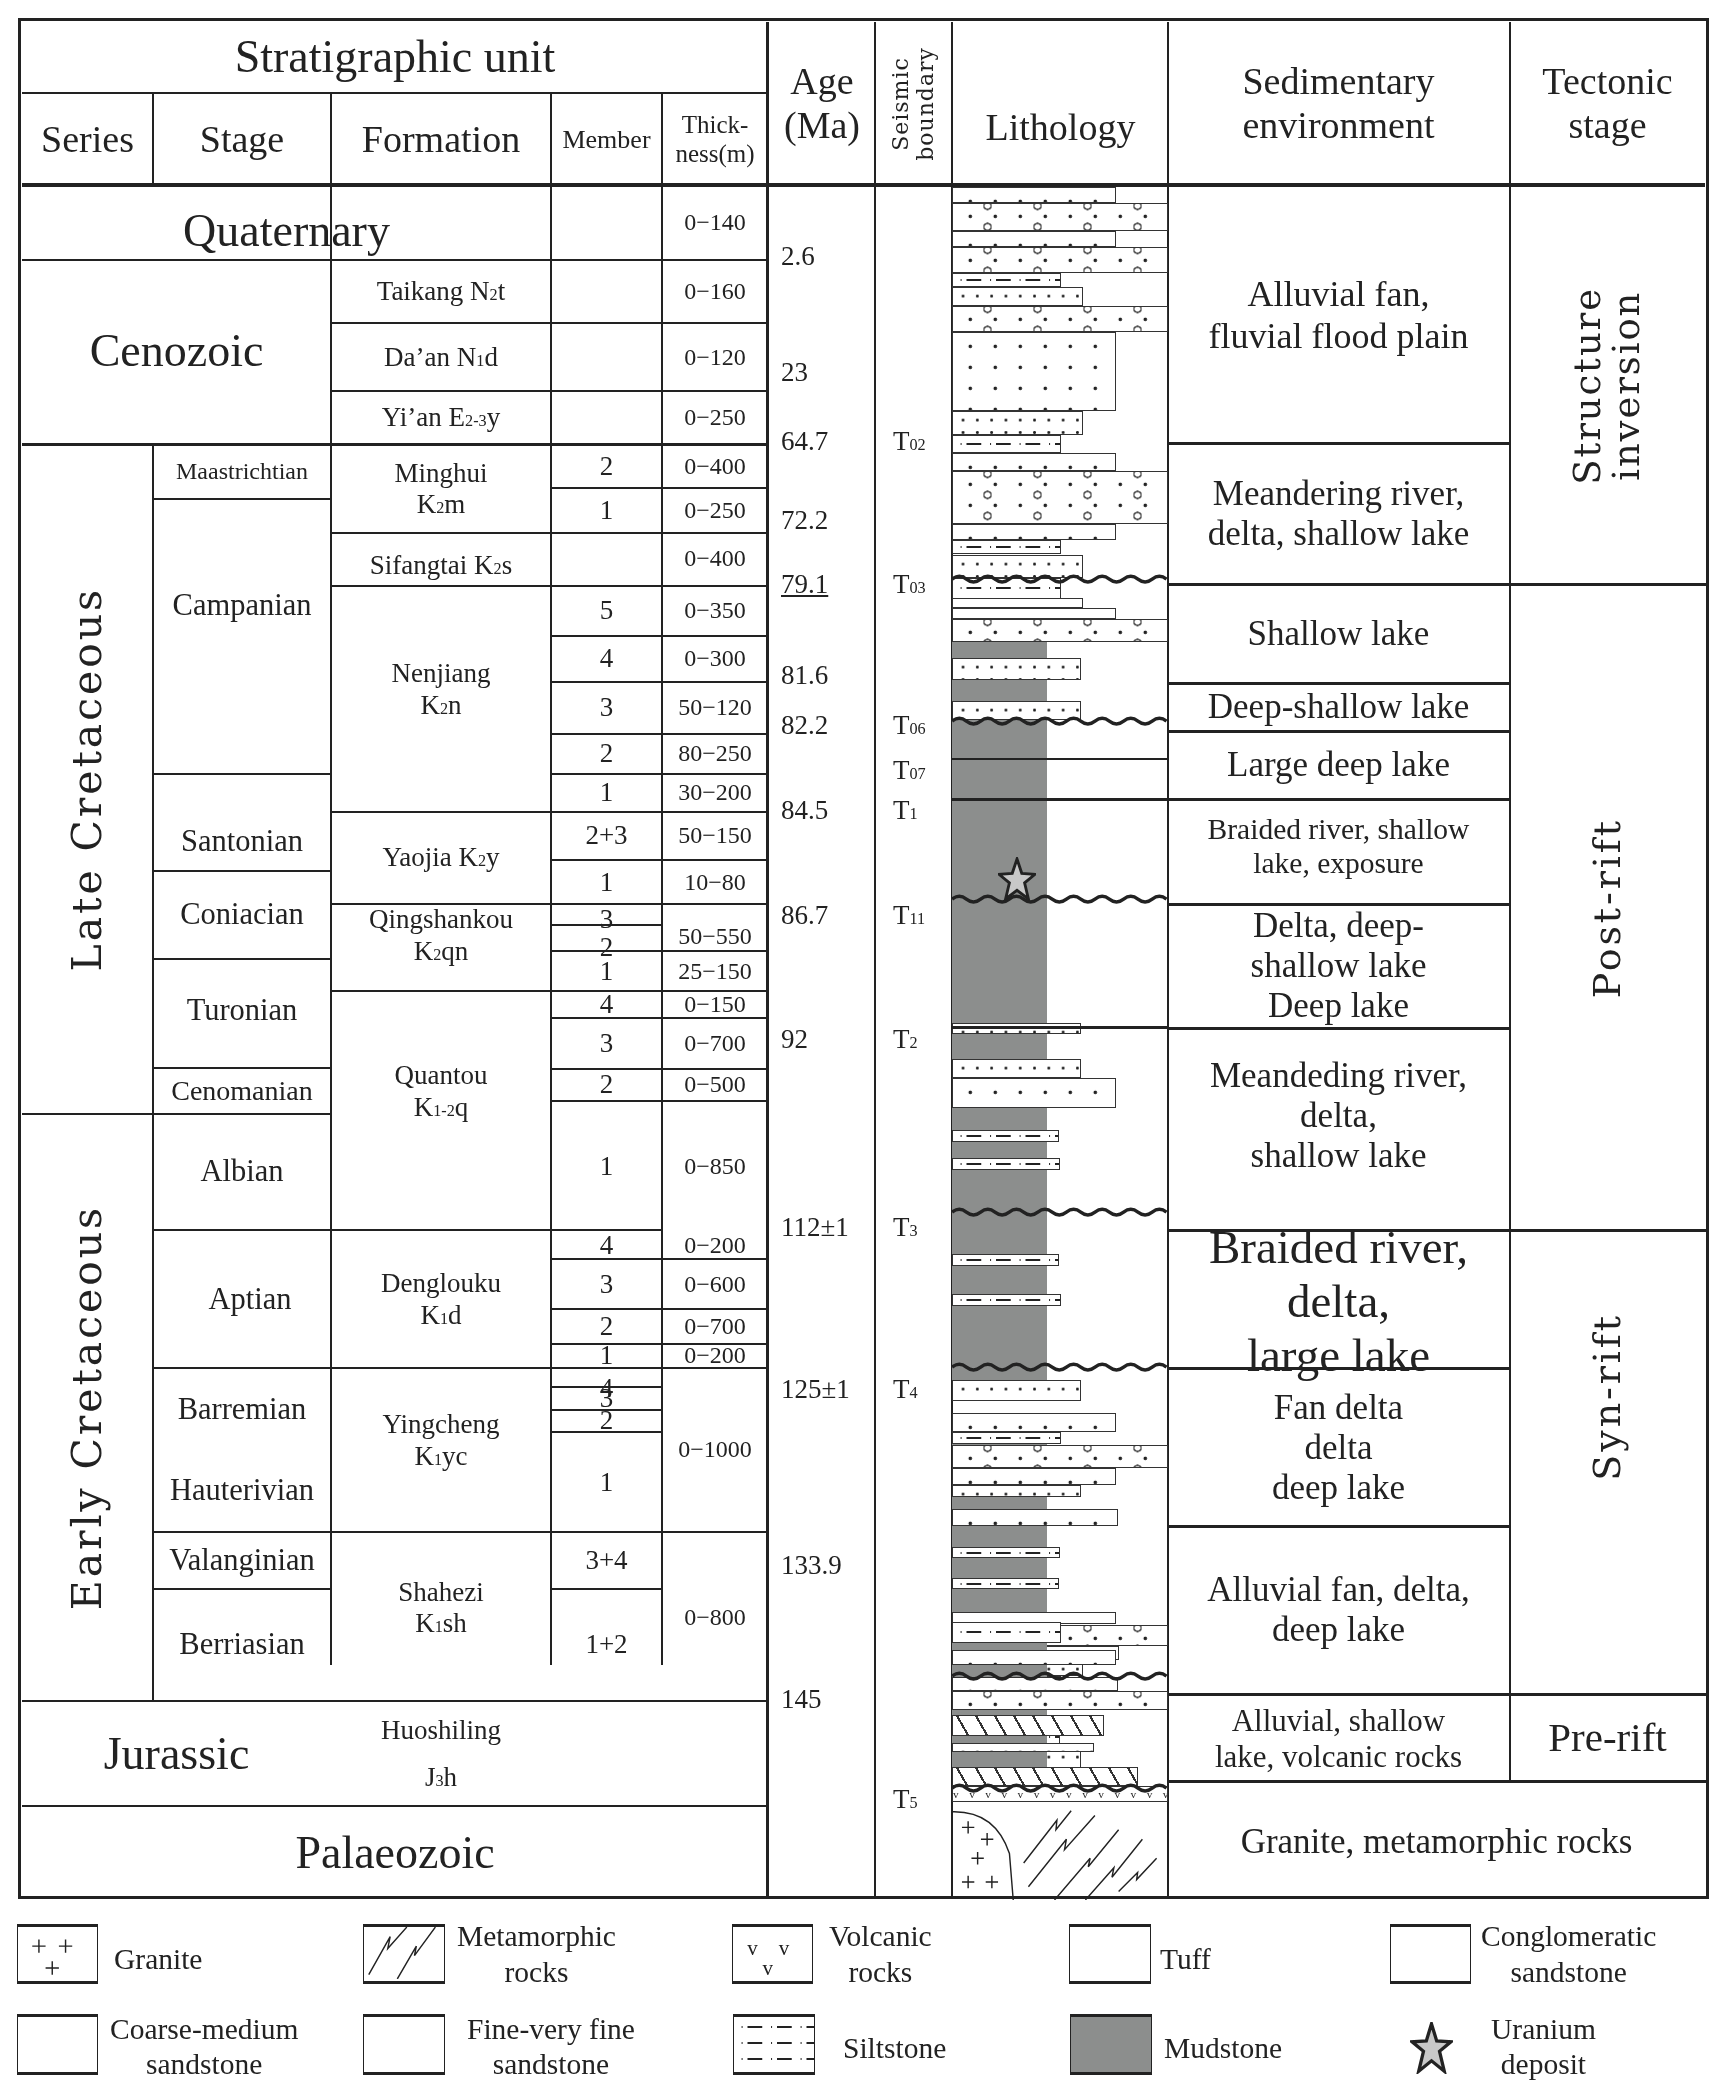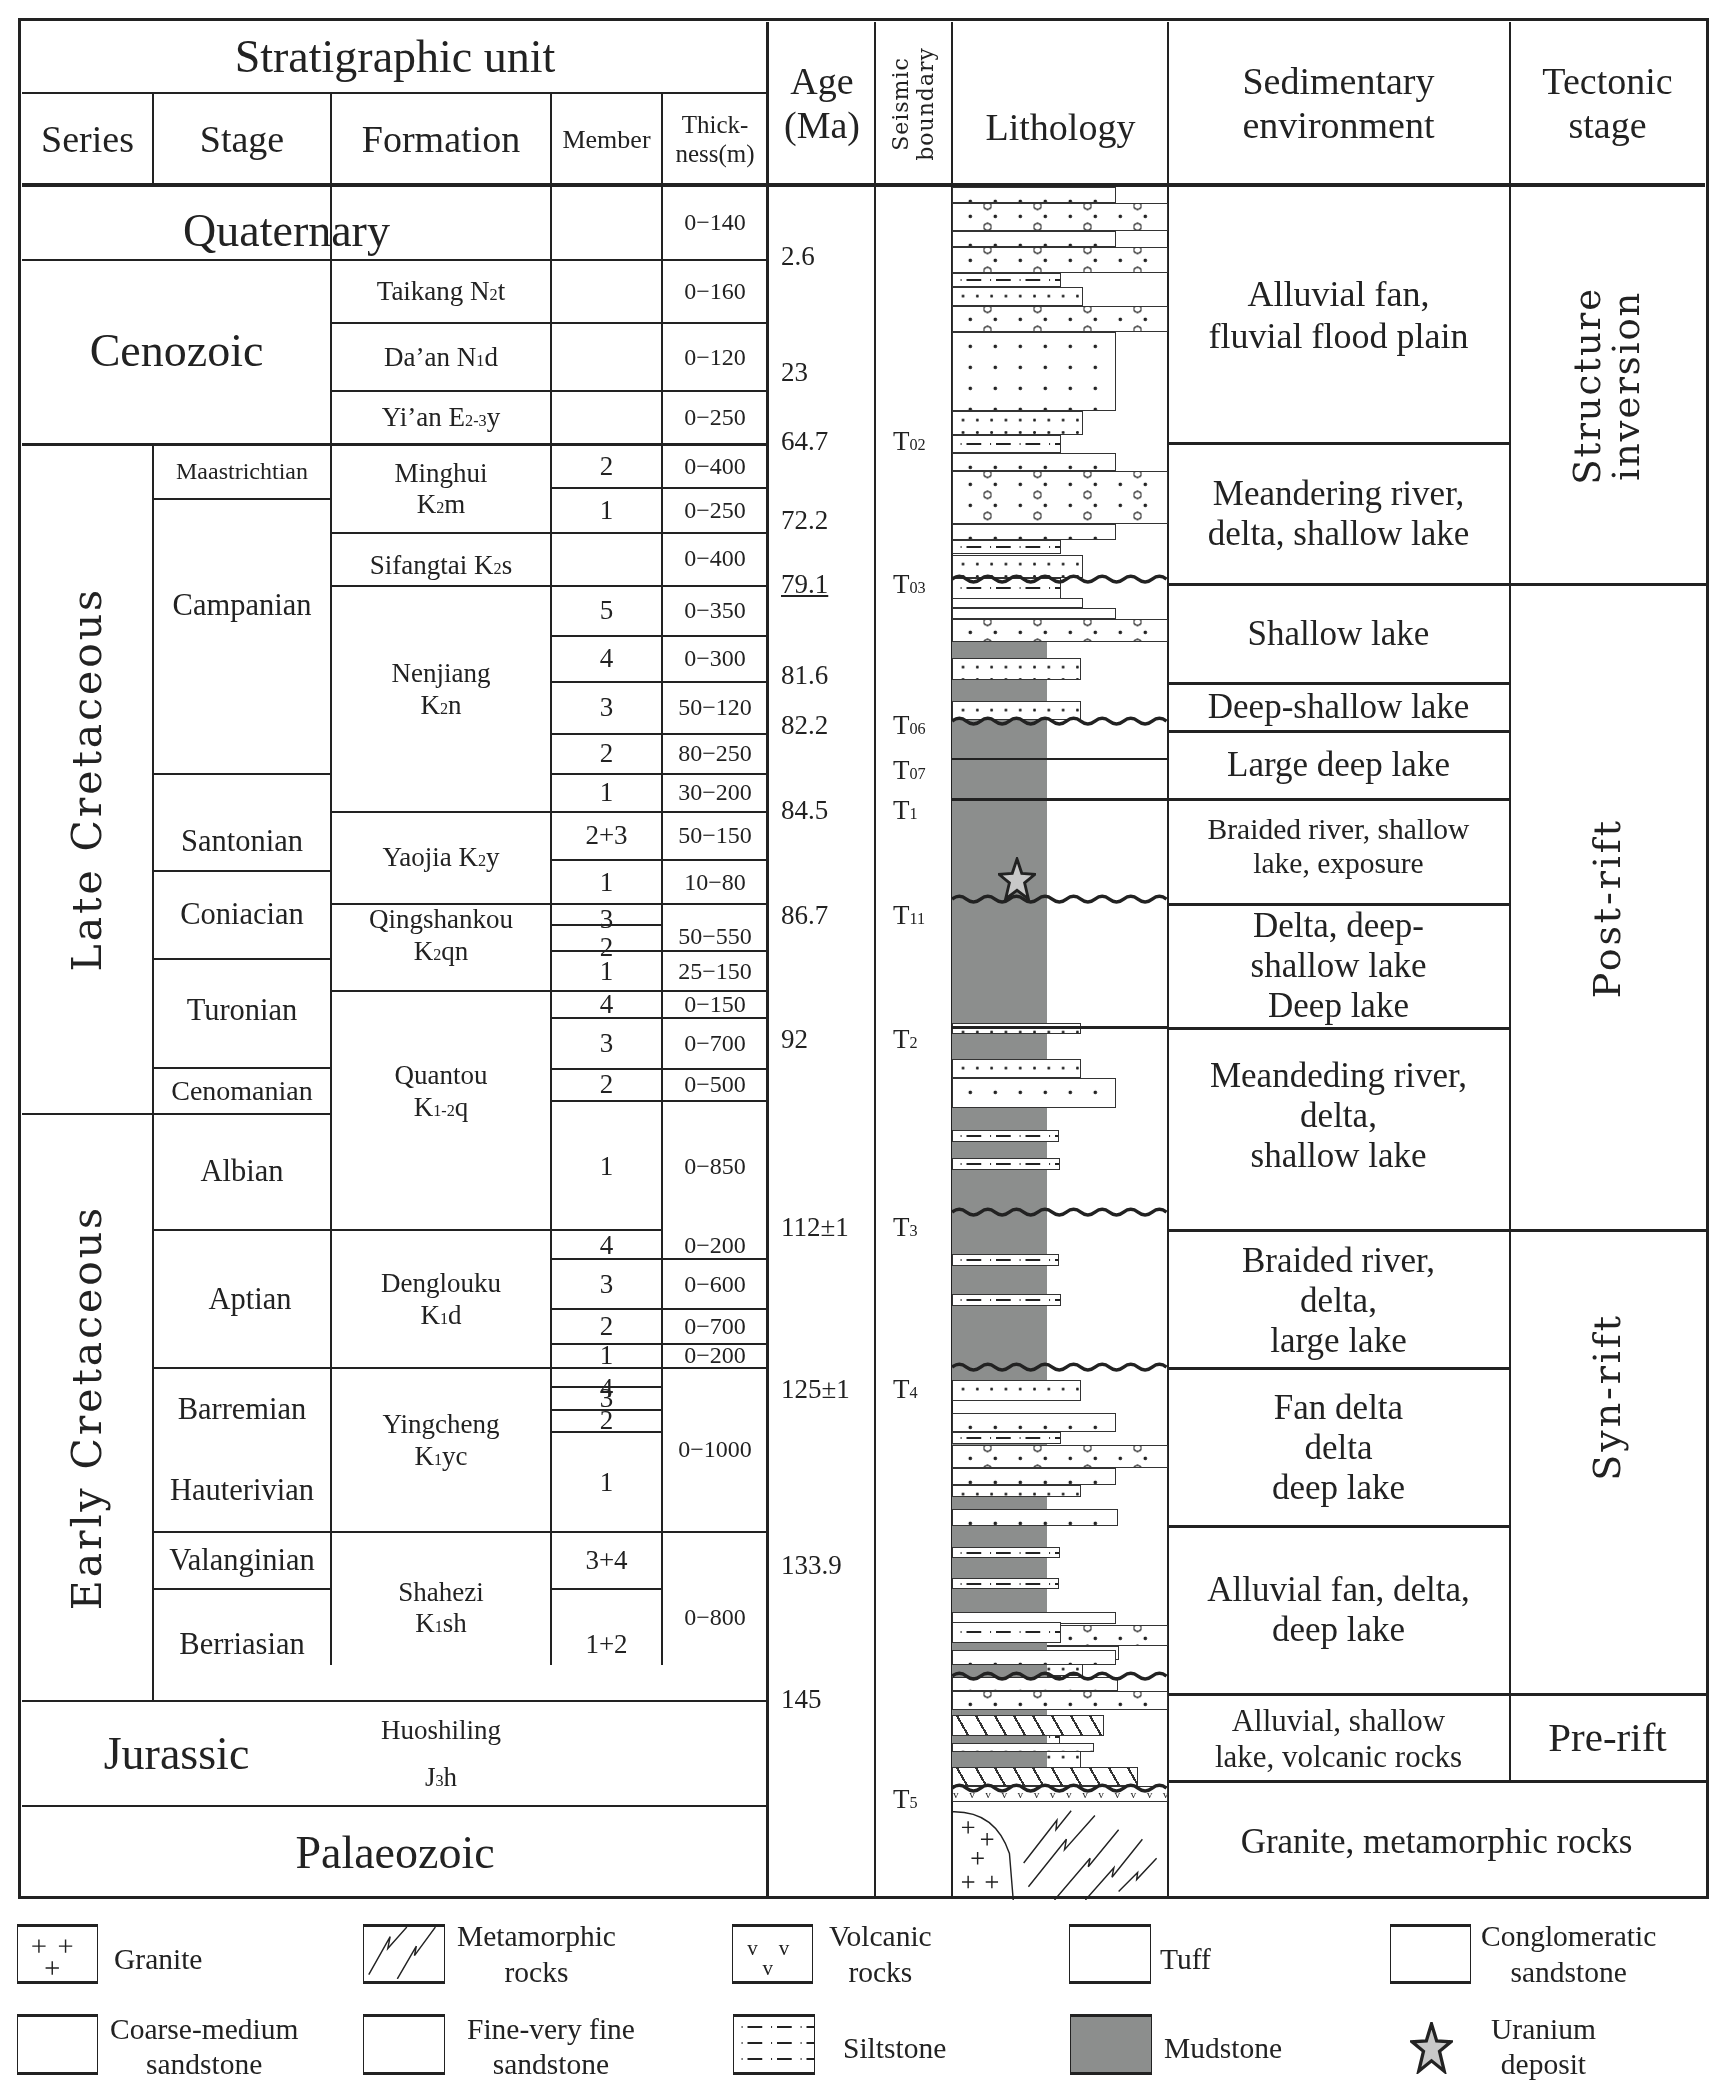--- a/index.html
+++ b/index.html
@@ -576,21 +576,21 @@
     <span>shallow lake</span>
     <span>Deep lake</span>
 </div>
 <div class="hl" style="left:1168px;top:1027px;width:341px;height:3.3px;"></div>
 <div class="cell" style="left:1168px;top:1031px;width:341px;height:199px;flex-direction:column;font-size:35px;padding-bottom:29px;">
   <span>Meandeding river,</span>
     <span>delta,</span>
     <span>shallow lake</span>
 </div>
 <div class="hl" style="left:1168px;top:1229px;width:541px;height:3.3px;"></div>
-<div class="cell" style="left:1168px;top:1233px;width:341px;height:136px;flex-direction:column;font-size:35px;">
+<div class="cell" style="left:1168px;top:1233px;width:341px;height:136px;flex-direction:column;font-size:47px;">
   <span>Braided river,</span>
     <span>delta,</span>
     <span>large lake</span>
 </div>
 <div class="hl" style="left:1168px;top:1367px;width:341px;height:2.9px;"></div>
 <div class="cell" style="left:1168px;top:1370px;width:341px;height:156px;flex-direction:column;font-size:35px;">
   <span>Fan delta</span>
     <span>delta</span>
     <span>deep lake</span>
 </div>

